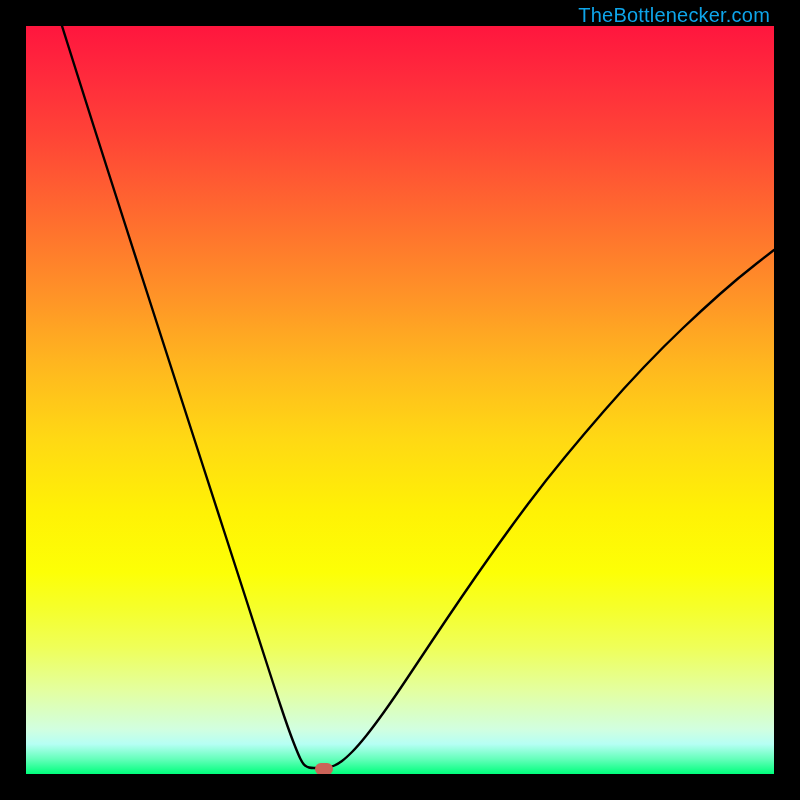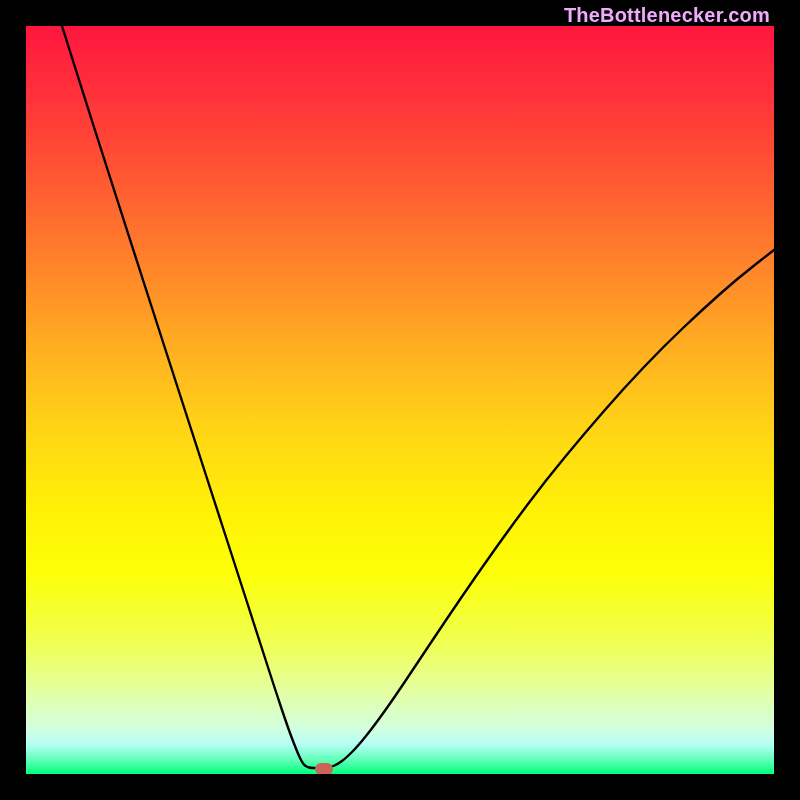--- a/index.html
+++ b/index.html
@@ -50,24 +50,24 @@
       #d1ffe0 94%,
       #b6fff4 96%,
       #65ffbb 98%,
       #00ff7c 100%
     );
   }
   .attribution {
     position: absolute;
     top: 4px;
     right: 30px;
-    color: #f0abfc;
+    color: #0ea5e9;
     font-size: 20px;
     letter-spacing: 0.2px;
-    font-weight: 700;
+    font-weight: 400;
   }
   svg.curve {
     position: absolute;
     left: 0;
     top: 0;
     width: 748px;
     height: 748px;
     pointer-events: none;
   }
   .dot {

